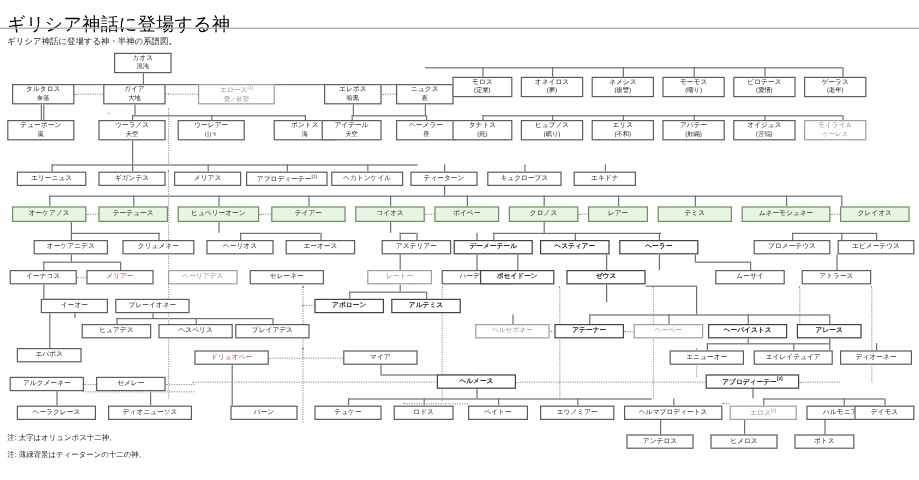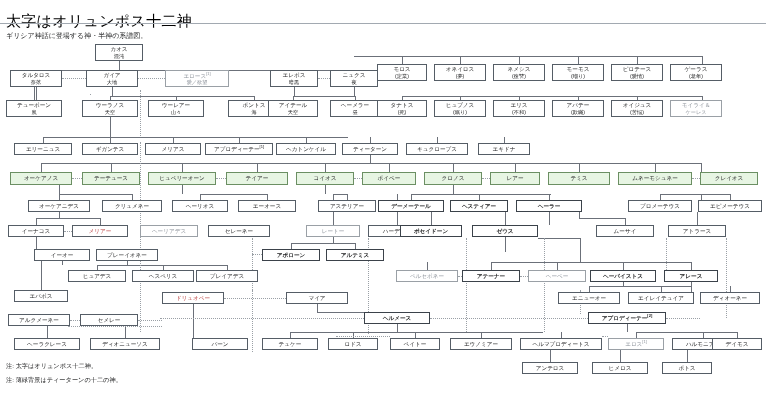--- a/index.html
+++ b/index.html
@@ -71,21 +71,21 @@
     font-size:6.2px;line-height:8px;color:#202122;
   }
   #note1{top:362px;}
   #note2{top:376px;}
 </style>
 </head>
 <body>
 
 <div id="page">
 
-  <h1 id="title">太字はオリュンポス十二神</h1>
+  <h1 id="title">ギリシア神話に登場する神</h1>
   <div id="title-rule"></div>
   <div id="lead">ギリシア神話に登場する神・半神の系譜図。</div>
 
   <div id="chart">
 
   <div class="ln v" style="left: 119px; top: 19px; height: 9px;"></div>
       <div class="ln h" style="left: 36px; top: 28px; width: 316px;"></div>
       <div class="ln v" style="left: 36px; top: 28px; height: 1px;"></div>
       <div class="ln v" style="left: 112px; top: 28px; height: 1px;"></div>
       <div class="ln v" style="left: 197px; top: 28px; height: 1px;"></div>

